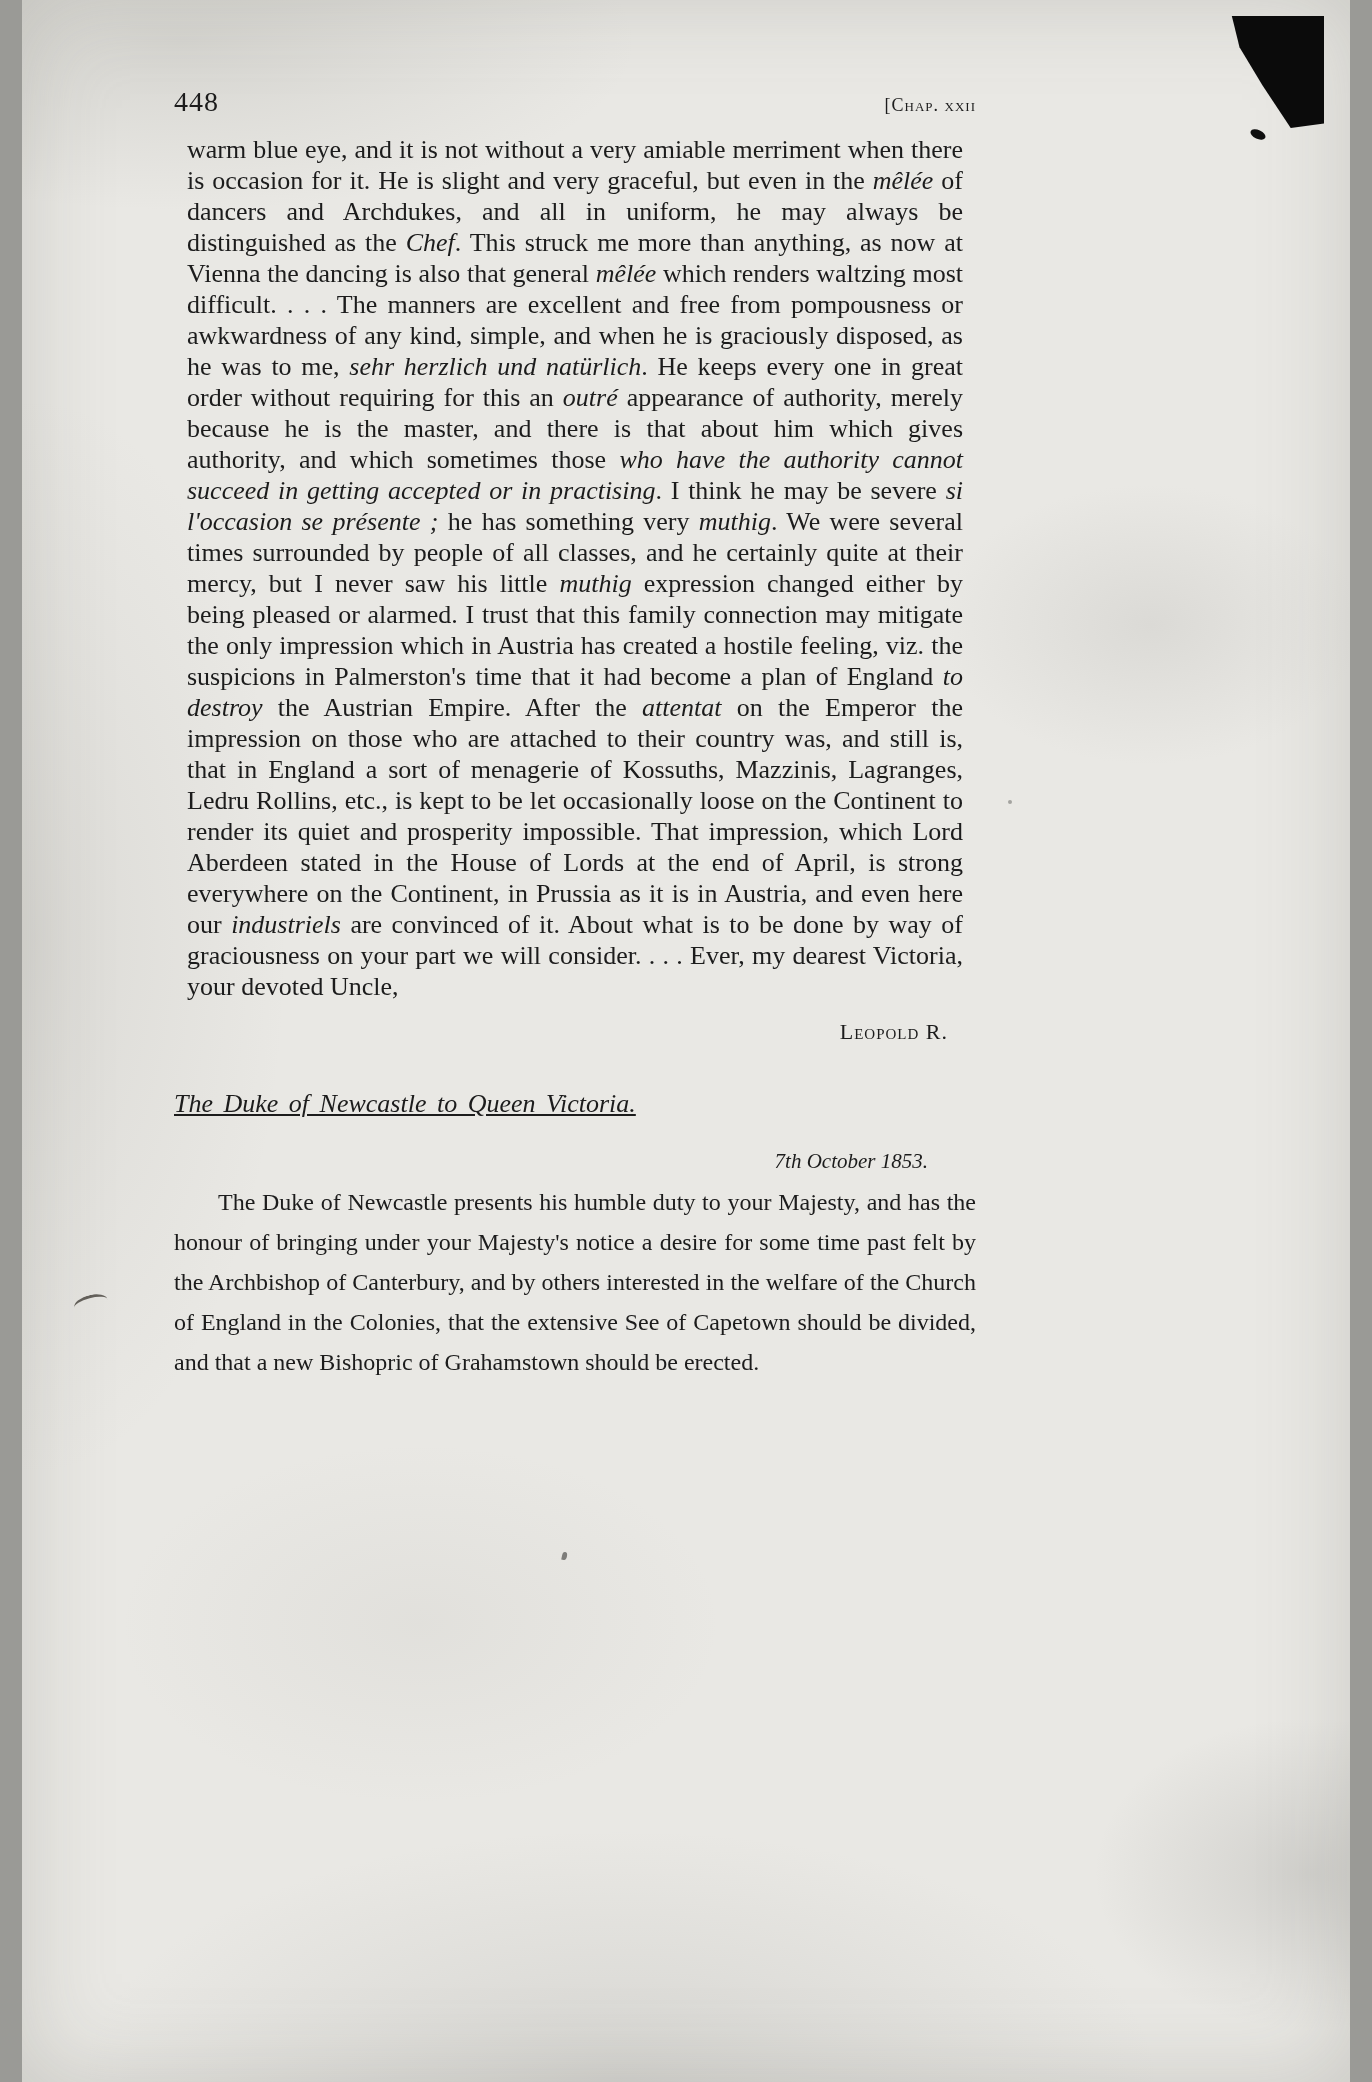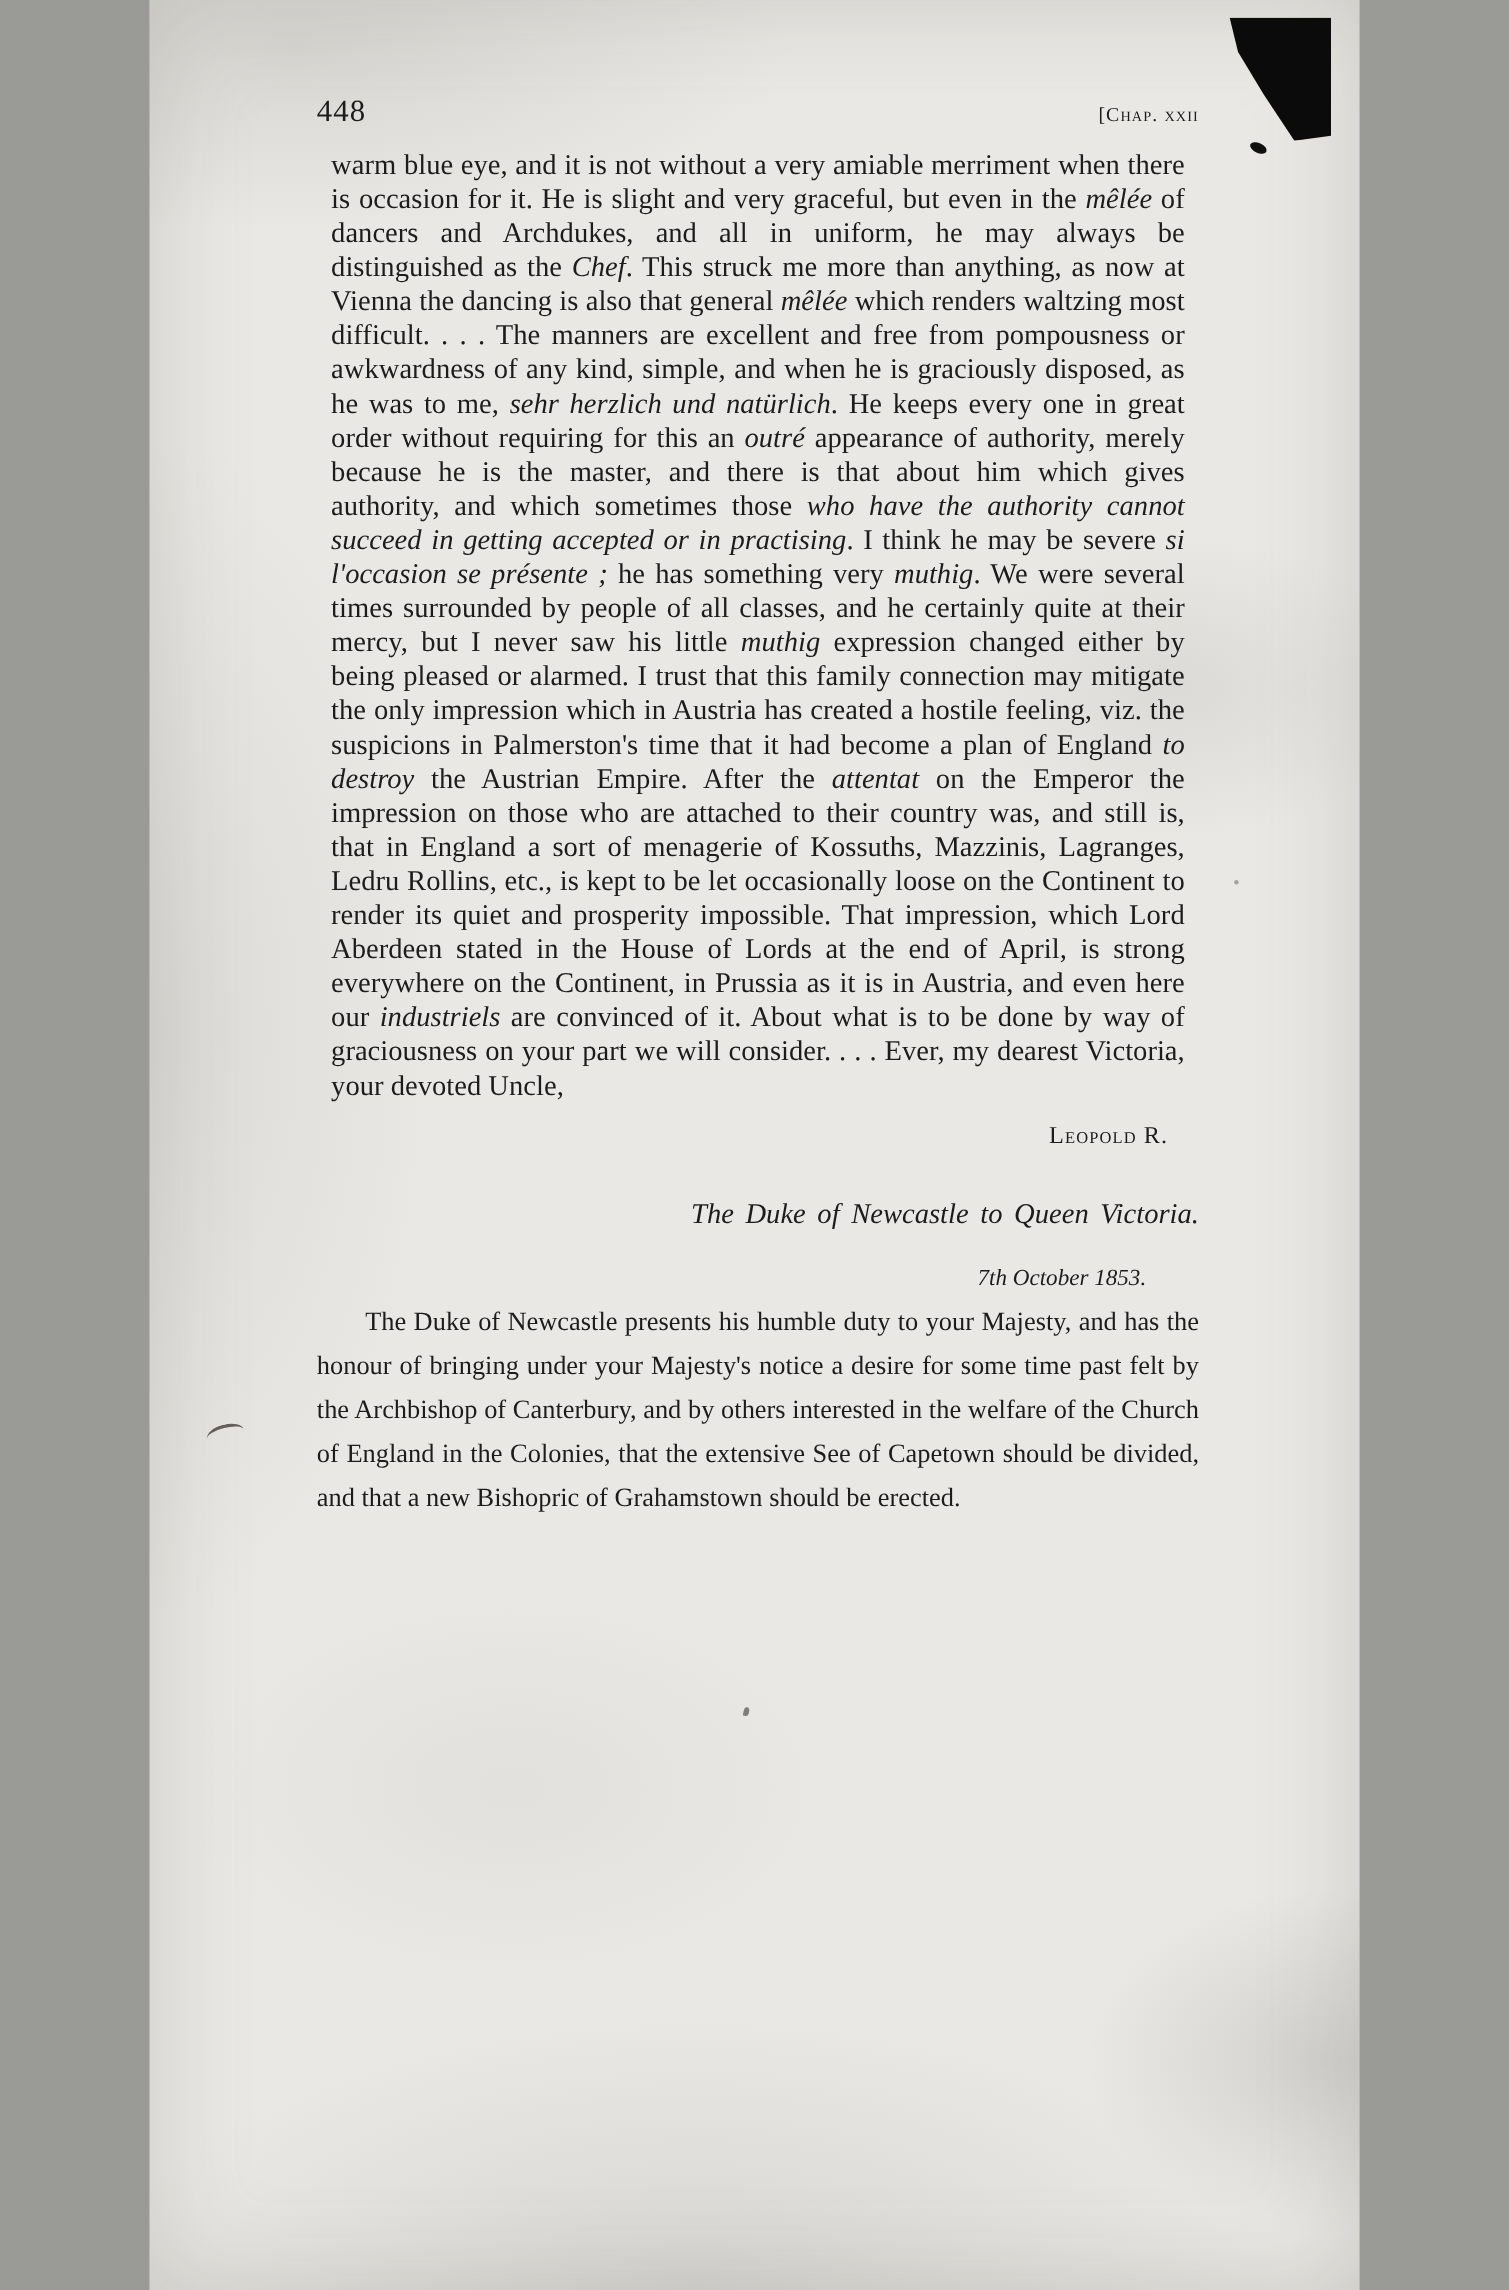--- a/index.html
+++ b/index.html
@@ -2,21 +2,21 @@
 <html><head>
 <meta charset="utf-8">
 <style>
   html, body {
     margin: 0;
     padding: 0;
     background: #9a9a96;
   }
   .page {
     position: relative;
-    width: 1100px;
+    width: 1328px;
     height: 2082px;
     margin: 0 auto;
     overflow: hidden;
     background-color: #e9e8e4;
     background-image:
       radial-gradient(ellipse 700px 260px at 12% 2%, rgba(150,150,143,.22), transparent 65%),
       radial-gradient(ellipse 420px 900px at 1% 45%, rgba(158,156,150,.18), transparent 60%),
       radial-gradient(ellipse 900px 420px at 45% 100%, rgba(148,148,144,.22), transparent 60%),
       radial-gradient(ellipse 360px 260px at 97% 90%, rgba(115,115,112,.20), transparent 60%),
       radial-gradient(ellipse 500px 300px at 30% 78%, rgba(170,168,162,.12), transparent 60%),
@@ -112,25 +112,26 @@
   .it { font-style: italic; }
   .signature {
     text-align: right;
     padding-right: 28px;
     font-variant: small-caps;
     font-size: 22px;
     letter-spacing: 1px;
     margin-top: 17px;
   }
   .letter-heading {
-    text-align: right;
+    text-align: left;
     font-style: italic;
     font-size: 26px;
     margin-top: 44px;
     word-spacing: 4px;
+    text-decoration: underline;
   }
   .letter-date {
     text-align: right;
     padding-right: 48px;
     font-style: italic;
     font-size: 21px;
     margin-top: 30px;
   }
   .para {
     margin: 4px 0 0 0;

